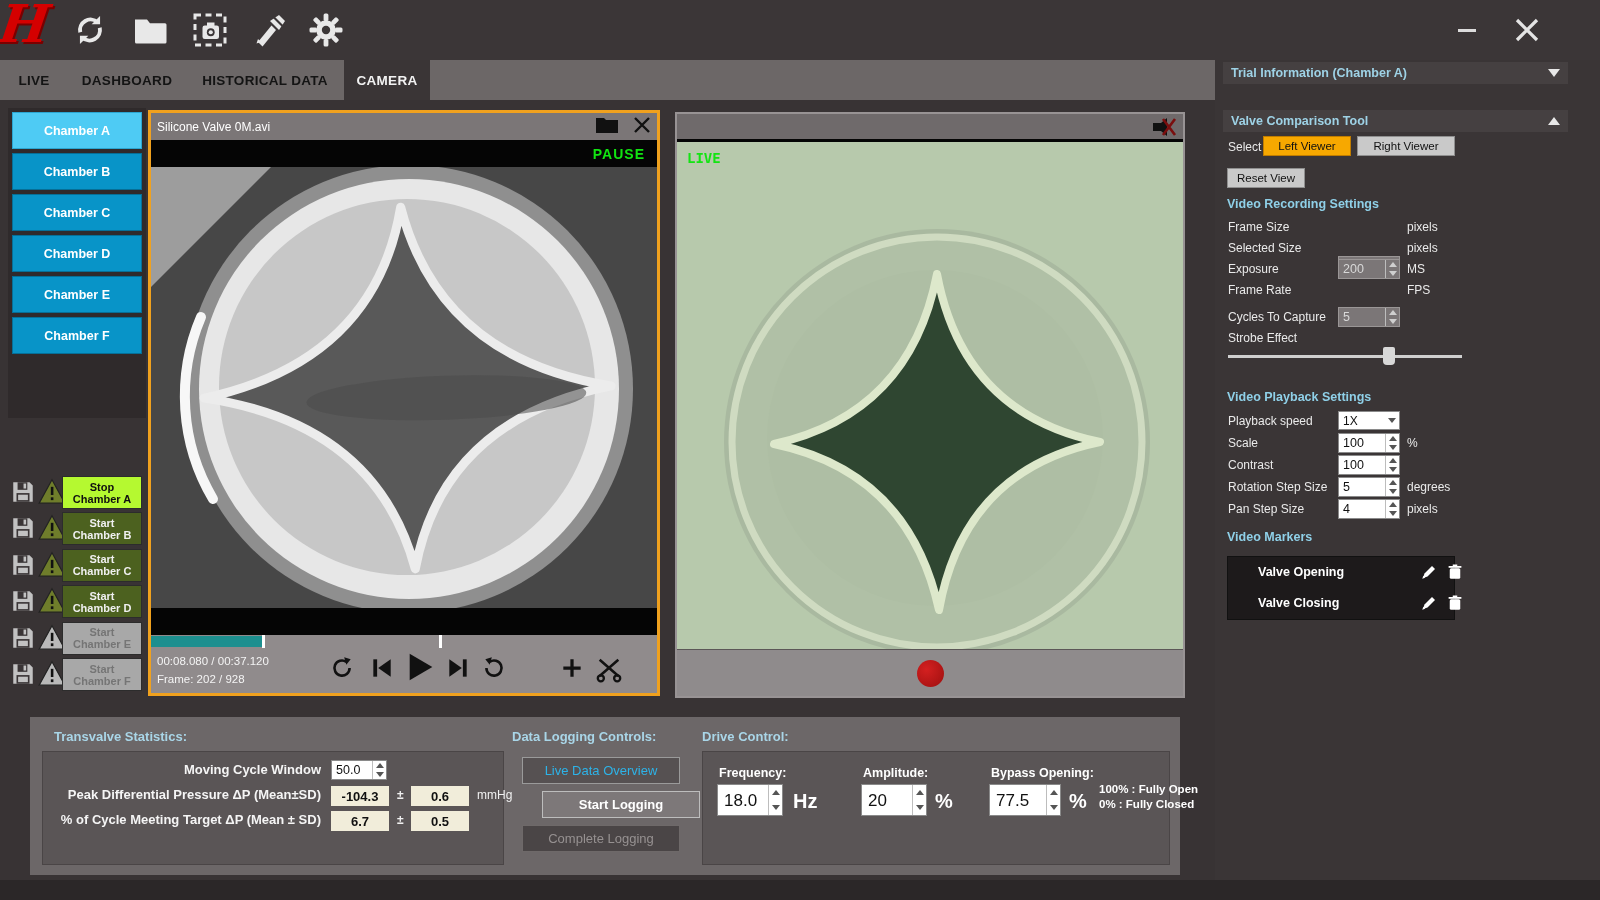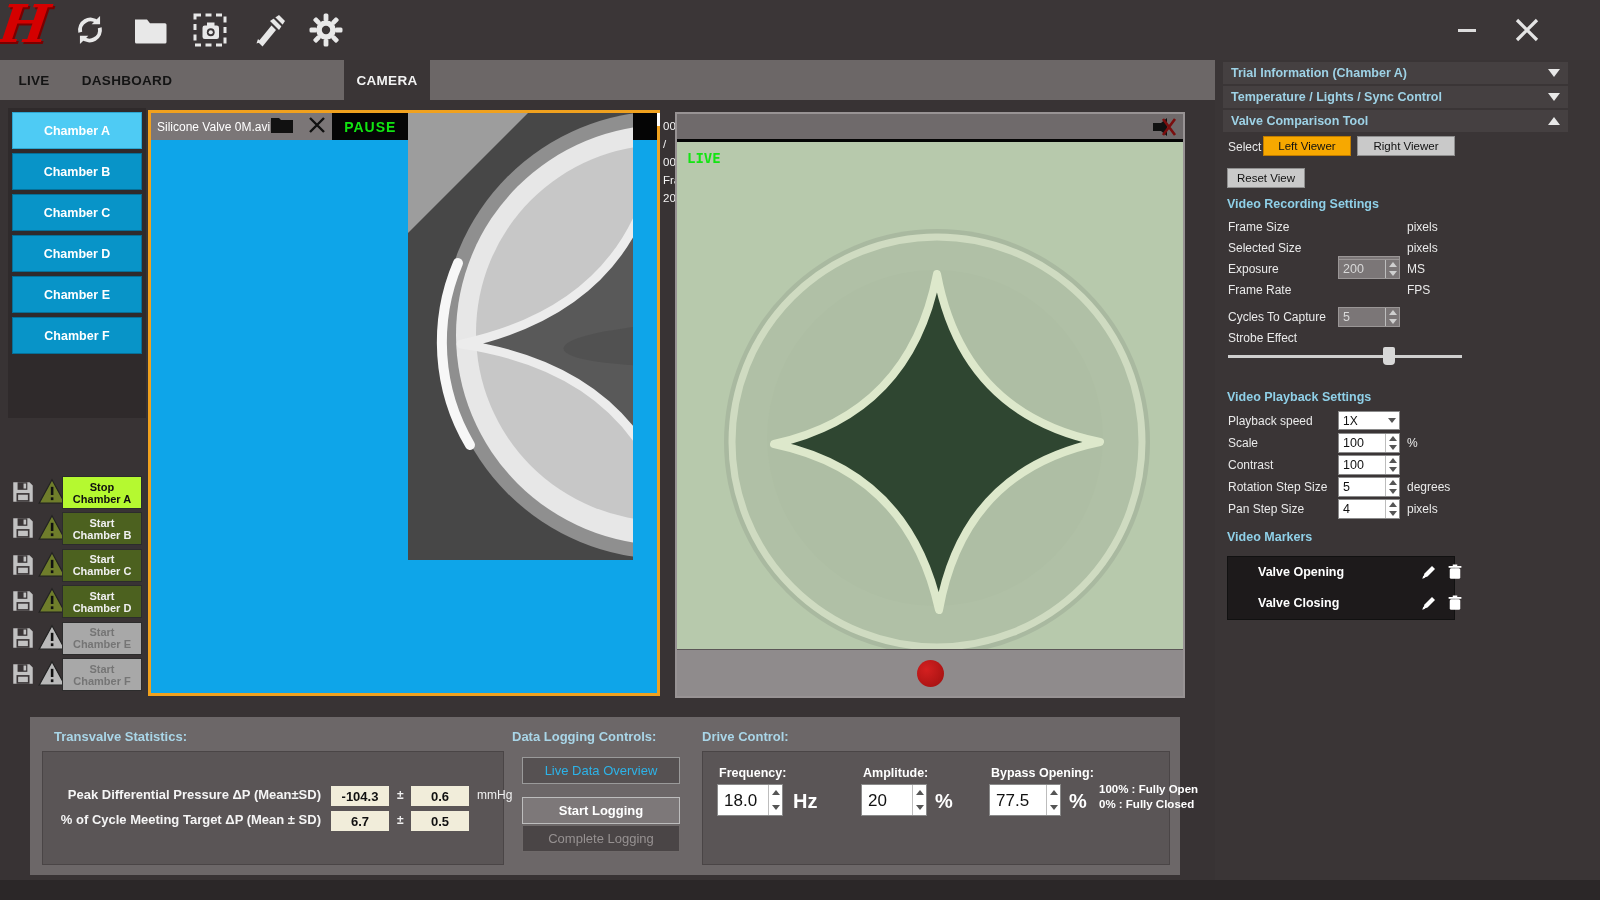--- a/index.html
+++ b/index.html
@@ -27,21 +27,21 @@
   .chbtn.sel { background:#4ecbf4; border-color:#2ba6d2; }
 
   
   .ctrlrow { position:absolute; left:2px; width:144px; height:36px; }
   .ctrlbtn { position:absolute; left:60px; top:1px; width:80px; height:33px; display:flex; flex-direction:column; align-items:center; justify-content:center; font-size:11px; font-weight:bold; line-height:12px; cursor:pointer; border:1px solid #2c2c2c; }
   .ctrlbtn.stop { background:#b5f930; color:#101010; }
   .ctrlbtn.start { background:#4c611f; color:#f0f0f0; }
   .ctrlbtn.disabled { background:#a8a8a8; color:#757575; }
 
   
-  #lplayer { left:148px; top:10px; width:512px; height:586px; border:3px solid #f0a11e; display:flex; flex-direction:row; background:#0ea5e9; }
+  #lplayer { left:148px; top:10px; width:512px; height:586px; border:3px solid #f0a11e; display:flex; flex-direction:column; background:#be185d; }
   #lp-title { height:27px; background:#7b7677; display:flex; align-items:center; padding:0 6px; color:#fff; font-size:12px; }
   #lp-title .sp { flex:1; }
   .blackstrip { height:27px; background:#050505; display:flex; align-items:center; justify-content:flex-end; padding:0 12px; }
   .pausetxt { color:#11e411; font-size:14px; font-weight:bold; letter-spacing:1px; }
   #lp-video { flex:1; position:relative; overflow:hidden; }
   #lp-timeline { height:13px; background:#908b8c; position:relative; }
   #timeline-progress { position:absolute; left:0; top:1px; height:11px; background:#1d8f8f; }
   .tick { position:absolute; top:0; width:3px; height:13px; background:#fff; }
   #lp-controls { height:45px; background:#908b8c; position:relative; }
   .timetxt { position:absolute; left:6px; top:4px; color:#f4f4f4; font-size:11.5px; line-height:18px; }
@@ -71,21 +71,21 @@
   .sparrows i { flex:1; display:flex; align-items:center; justify-content:center; }
   .up-arr { width:0; height:0; border-left:4px solid transparent; border-right:4px solid transparent; border-bottom:5px solid #555; }
   .dn-arr { width:0; height:0; border-left:4px solid transparent; border-right:4px solid transparent; border-top:5px solid #555; }
   .spinner.dis { background:#7b7677; border-color:#9a9696; }
   .spinner.dis .val { color:#d8d8d8; }
   .spinner.dis .up-arr { border-bottom-color:#cfcfcf; }
   .spinner.dis .dn-arr { border-top-color:#cfcfcf; }
 
   .logbtn { position:absolute; left:492px; width:158px; height:27px; display:flex; align-items:center; justify-content:center; font-size:13px; cursor:pointer; }
   #btn-live-overview { top:40px; background:#565152; border:1px solid #9a9a9a; color:#2db3e8; }
-  #btn-start-logging { top:80px; background:#7d7879; border:1px solid #bdbdbd; color:#fff; font-weight:bold; }
+  #btn-start-logging { top:74px; background:#7d7879; border:1px solid #bdbdbd; color:#fff; font-weight:bold;margin-left:20px; }
   #btn-complete-logging { top:108px; background:#4a4546; border:1px solid #6e6969; color:#969191; }
 
   .drivebox { position:absolute; left:672px; top:34px; width:468px; height:114px; background:#5a5556; border:1px solid #4a4546; }
   .dlabel { position:absolute; color:#fff; font-size:12.5px; font-weight:bold; }
   .dspin { position:absolute; display:flex; height:32px; background:#fff; border:1px solid #8a8a8a; }
   .dspin .val { flex:1; font-size:17px; color:#111; padding:6px 2px 0 6px; }
   .dunit { position:absolute; color:#fff; font-size:20px; font-weight:bold; }
   .dnote { position:absolute; color:#fff; font-size:11.5px; font-weight:bold; line-height:15px; text-align:center; }
 
   
@@ -173,20 +173,21 @@
   <div class="winbtn" style="left:1505px">
     <svg width="30" height="30" viewBox="0 0 24 24">
         <path d="M4 4l16 16M20 4L4 20" stroke="#e4e4e4" stroke-width="2.6"></path>
       </svg>
   </div>
 </div>
 
 <div id="tabstrip" class="abs">
   <div class="tab" style="left:6px;width:56px">LIVE</div>
   <div class="tab" style="left:66px;width:122px">DASHBOARD</div>
+  <div class="tab" style="left:190px;width:150px">HISTORICAL DATA</div>
   <div class="tab active" style="left:344px;width:86px">CAMERA</div>
 </div>
 
 <div id="main" class="abs">
 
   <div id="chamberbox" class="abs">
     <div class="chbtn sel" style="top:4px">Chamber A</div>
     <div class="chbtn" style="top:45px">Chamber B</div>
     <div class="chbtn" style="top:86px">Chamber C</div>
     <div class="chbtn" style="top:127px">Chamber D</div>
@@ -414,20 +415,34 @@
     </div>
     <div id="rp-record">
       <div id="record-dot"></div>
     </div>
   </div>
 
   <div id="bottompanel" class="abs">
 
     <div class="gtitle" style="left:24px;top:12px">Transvalve Statistics:</div>
     <div class="statsbox">
+      <div class="srow" style="top:8px">
+        <span class="slabel">Moving Cycle Window</span>
+        <div class="spinner abs" style="left:288px;top:0;width:56px">
+          <span class="val">50.0</span>
+          <span class="sparrows">
+              <i>
+                <span class="up-arr"></span>
+              </i>
+              <i>
+                <span class="dn-arr"></span>
+              </i>
+            </span>
+        </div>
+      </div>
       <div class="srow" style="top:33px">
         <span class="slabel">Peak Differential Pressure ΔP (Mean±SD)</span>
         <div class="cream" style="left:288px">-104.3</div>
         <span class="pmsign" style="left:354px">±</span>
         <div class="cream" style="left:368px">0.6</div>
         <span class="unitw" style="left:434px">mmHg</span>
       </div>
       <div class="srow" style="top:58px">
         <span class="slabel">% of Cycle Meeting Target ΔP (Mean ± SD)</span>
         <div class="cream" style="left:288px">6.7</div>
@@ -491,25 +506,20 @@
     </div>
   </div>
 </div>
 
 <div id="rightpanel" class="abs">
   <div class="sechdr" style="top:2px">
     <span>Trial Information (Chamber A)</span>
     <span class="sp"></span>
       <span class="chev-dn"></span>
   </div>
-  <div class="sechdr" style="top:26px">
-    <span>Temperature / Lights / Sync Control</span>
-    <span class="sp"></span>
-      <span class="chev-dn"></span>
-  </div>
   <div class="sechdr" style="top:50px">
     <span>Valve Comparison Tool</span>
     <span class="sp"></span>
       <span class="chev-up"></span>
   </div>
 
   <span class="rp-label" style="left:13px;top:80px">Select</span>
   <div class="smallbtn orange" style="left:48px;top:76px;width:88px">Left Viewer</div>
   <div class="smallbtn" style="left:142px;top:76px;width:98px">Right Viewer</div>
   <div class="smallbtn" style="left:12px;top:108px;width:78px">Reset View</div>

